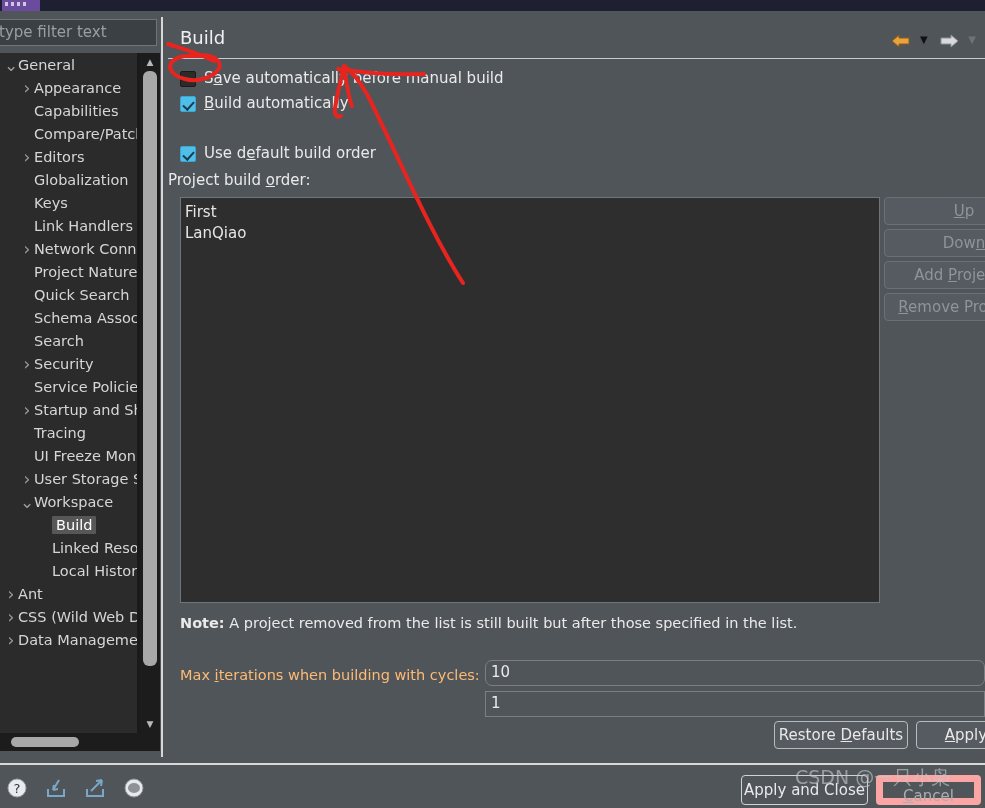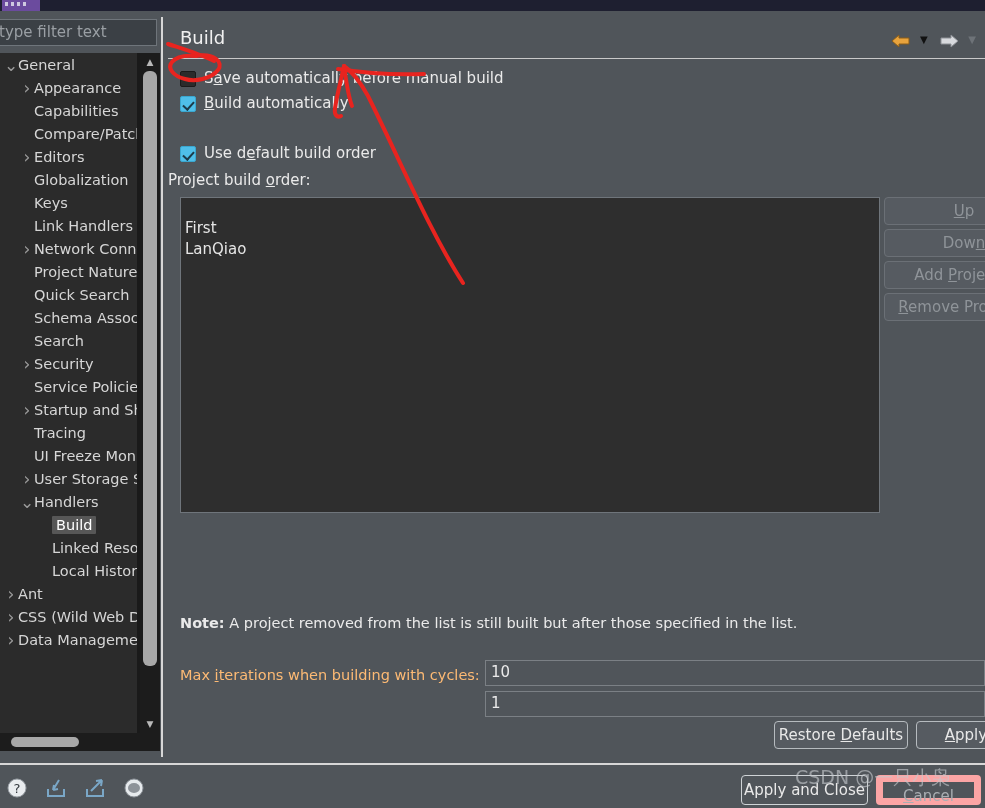--- a/index.html
+++ b/index.html
@@ -154,23 +154,23 @@
   }
   u { text-decoration: underline; }
 
   .plainlabel {
     position: absolute; font-size: 15px; color: #eaeaea; white-space: nowrap;
   }
 
   
   .listbox {
     position: absolute; left: 12px; top: 180px;
-    width: 700px; height: 316px;
+    width: 700px; height: 406px;
     background: #2e2e2e; border: 1px solid #6f757b;
-    overflow: hidden; padding: 20px 0 0 4px;
+    overflow: hidden; padding: 4px 0 0 4px;
   }
   .listitem {
     height: 21px; line-height: 21px;
     font-size: 15px; color: #e6e6e6; white-space: nowrap;
   }
 
   
   .sidebtn {
     position: absolute; left: 716px;
     width: 160px; height: 28px;
@@ -277,21 +277,21 @@
             <div class="tnode ind1"><span class="arr"></span><span class="lbl">Project Natures</span></div>
             <div class="tnode ind1"><span class="arr"></span><span class="lbl">Quick Search</span></div>
             <div class="tnode ind1"><span class="arr"></span><span class="lbl">Schema Associations</span></div>
             <div class="tnode ind1"><span class="arr"></span><span class="lbl">Search</span></div>
             <div class="tnode ind1"><span class="arr" style="font-size: 17px;">›</span><span class="lbl">Security</span></div>
             <div class="tnode ind1"><span class="arr"></span><span class="lbl">Service Policies</span></div>
             <div class="tnode ind1"><span class="arr" style="font-size: 17px;">›</span><span class="lbl">Startup and Shutdown</span></div>
             <div class="tnode ind1"><span class="arr"></span><span class="lbl">Tracing</span></div>
             <div class="tnode ind1"><span class="arr"></span><span class="lbl">UI Freeze Monitoring</span></div>
             <div class="tnode ind1"><span class="arr" style="font-size: 17px;">›</span><span class="lbl">User Storage Service</span></div>
-            <div class="tnode ind1"><span class="arr" style="font-size: 17px; line-height: 14px;">⌄</span><span class="lbl">Handlers</span></div>
+            <div class="tnode ind1"><span class="arr" style="font-size: 17px; line-height: 14px;">⌄</span><span class="lbl">Workspace</span></div>
             <div class="tnode ind2 sel"><span class="arr"></span><span class="lbl">Build</span></div>
             <div class="tnode ind2"><span class="arr"></span><span class="lbl">Linked Resources</span></div>
             <div class="tnode ind2"><span class="arr"></span><span class="lbl">Local History</span></div>
             <div class="tnode ind0"><span class="arr" style="font-size: 17px;">›</span><span class="lbl">Ant</span></div>
             <div class="tnode ind0"><span class="arr" style="font-size: 17px;">›</span><span class="lbl">CSS (Wild Web Devel...</span></div>
             <div class="tnode ind0"><span class="arr" style="font-size: 17px;">›</span><span class="lbl">Data Management</span></div>
           </div>
       </div>
       <div class="leftshadow"></div>
 
@@ -367,21 +367,21 @@
           <div class="sidebtn" style="top: 276px;"><span></span><u>R</u><span>emove Project...</span></div>
         </div>
 
       <div class="note">
         <b>Note:</b><span> A project removed from the list is still built but after those specified in the list.</span>
       </div>
 
       <div class="fieldlabel" style="top:650px;">
         <span>Max </span><u>i</u><span>terations when building with cycles:</span>
       </div>
-      <div class="field" style="top:643px;">10</div>
+      <div class="field" style="top:643px;border-radius:7px;">10</div>
 
       <div class="field" style="top:674px;">1</div>
 
       <div class="pagebtn" style="left:606px; top:704px; width:134px;">
         <span>Restore </span><u>D</u><span>efaults</span>
       </div>
       <div class="pagebtn" style="left:748px; top:704px; width:100px;">
         <span></span><u>A</u><span>pply</span>
       </div>
     </div>

